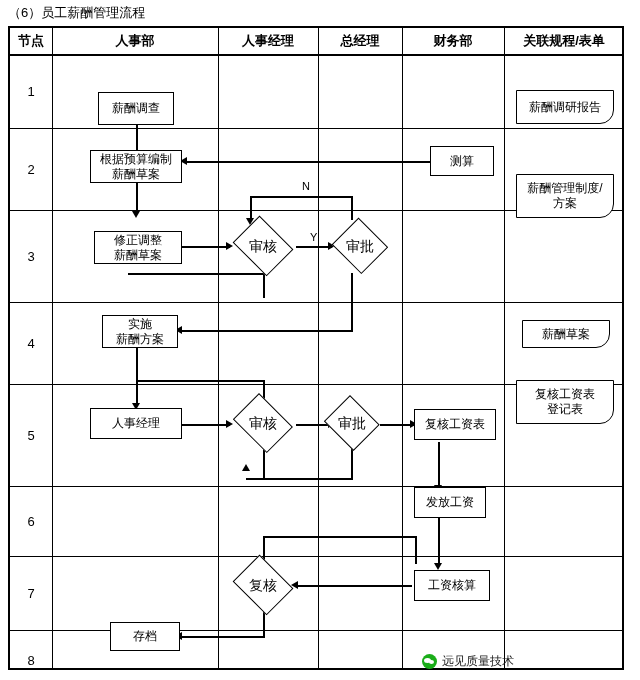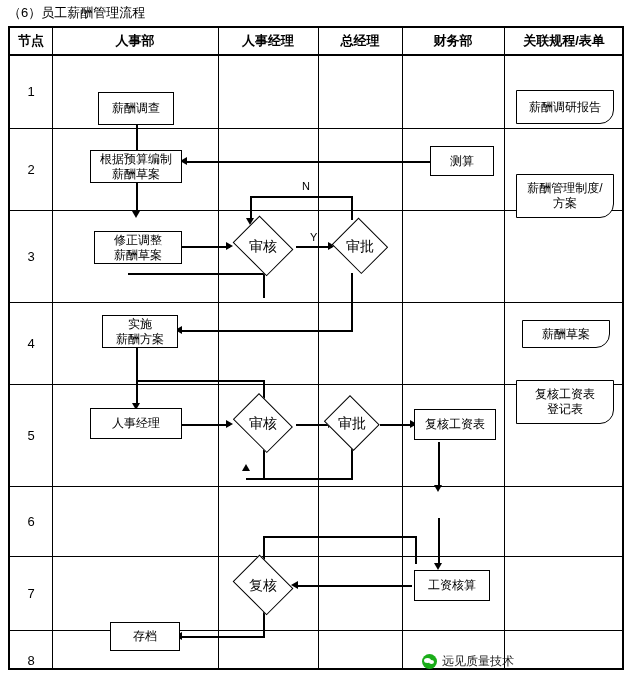--- a/index.html
+++ b/index.html
@@ -295,20 +295,21 @@
 薪酬方案</div>
 
     <div class="node" style="left:80px; top:380px; width:92px; height:31px;">人事经理</div>
 
     <div class="node" style="left:100px; top:594px; width:70px; height:29px;">存档</div>
 
     <div class="node" style="left:420px; top:118px; width:64px; height:30px;">测算</div>
 
     <div class="node" style="left:404px; top:381px; width:82px; height:31px;">复核工资表</div>
 
+    <div class="node" style="left:404px; top:459px; width:72px; height:31px;">发放工资</div>
 
     <div class="node" style="left:404px; top:542px; width:76px; height:31px;">工资核算</div>
 
     <div class="diamond" style="left:219px; top:191px; width:68px; height:54px;">
       <div class="dshape"></div>
       <div class="dlabel">审核</div>
     </div>
 
     <div class="diamond" style="left:320px; top:191px; width:60px; height:54px;">
       <div class="dshape"></div>

